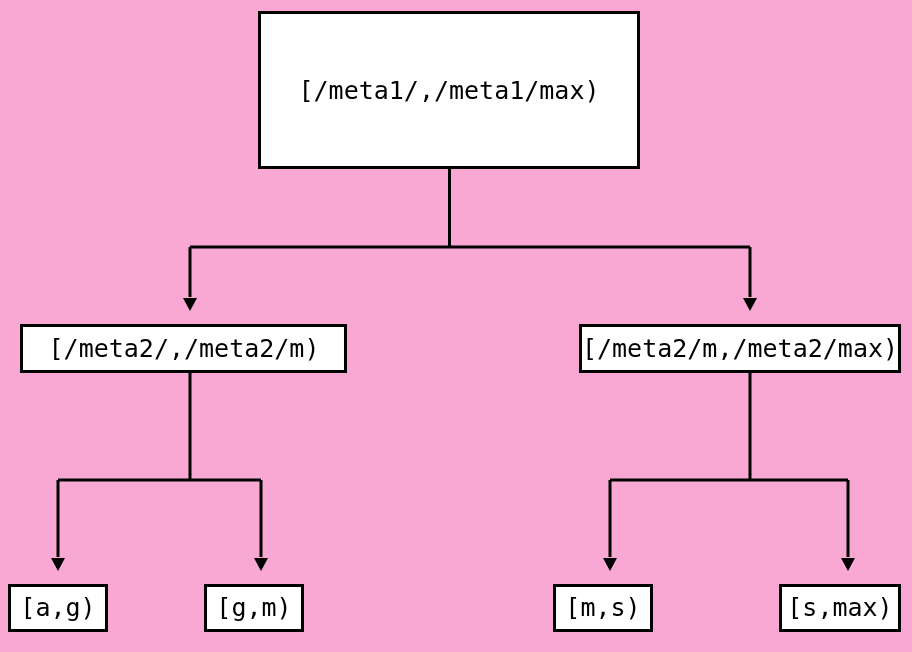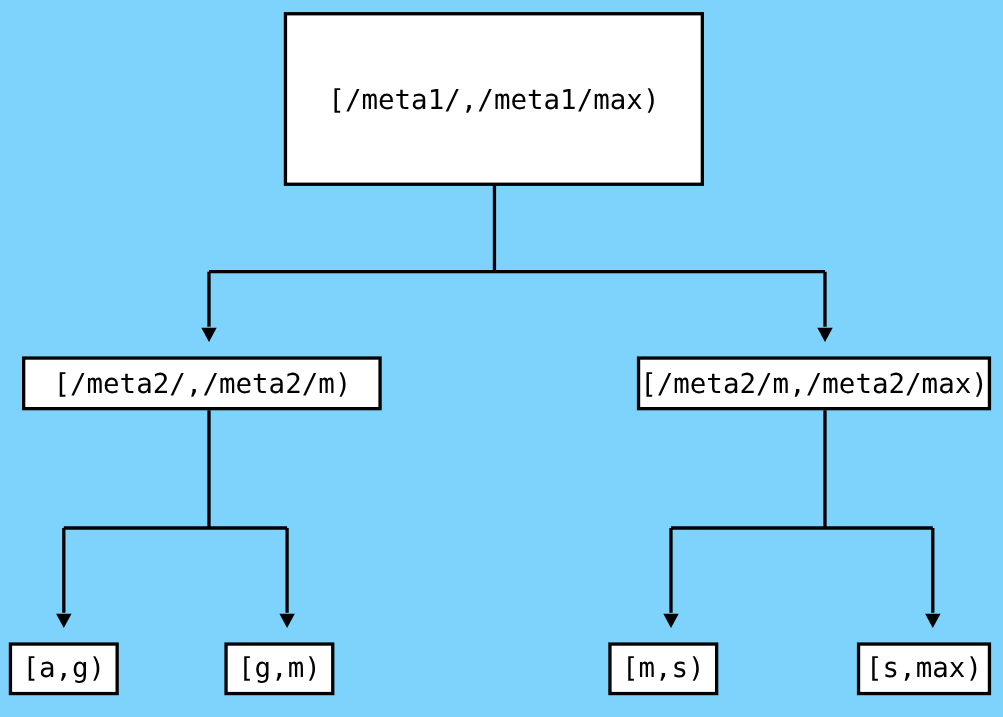--- a/index.html
+++ b/index.html
@@ -11,21 +11,21 @@
   body {
     width: 912px;
     height: 652px;
     overflow: hidden;
     font-family: "DejaVu Sans Mono", "Liberation Mono", monospace;
   }
   #diagram-root {
     position: relative;
     width: 912px;
     height: 652px;
-    background: #7dd3fc;
+    background: #f9a8d4;
   }
   svg#tree-svg {
     display: block;
     width: 912px;
     height: 652px;
   }
   .node-box {
     fill: #ffffff;
     stroke: #000000;
     stroke-width: 3;

